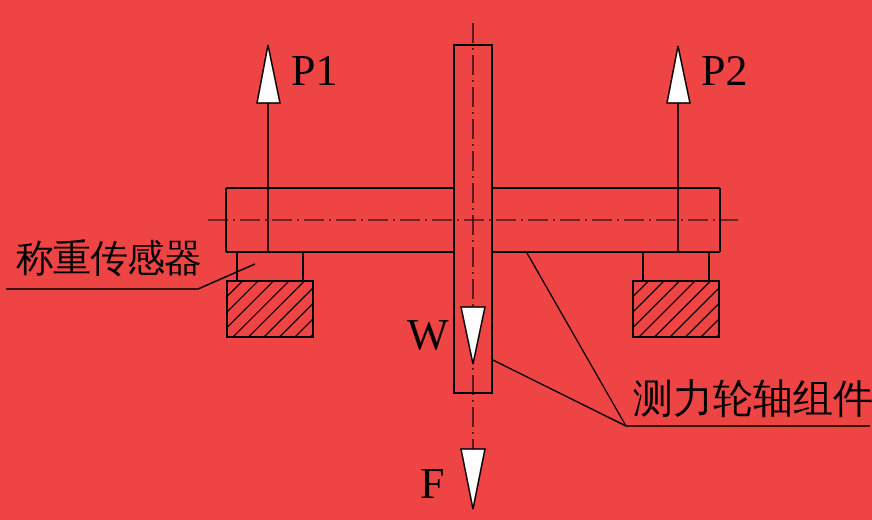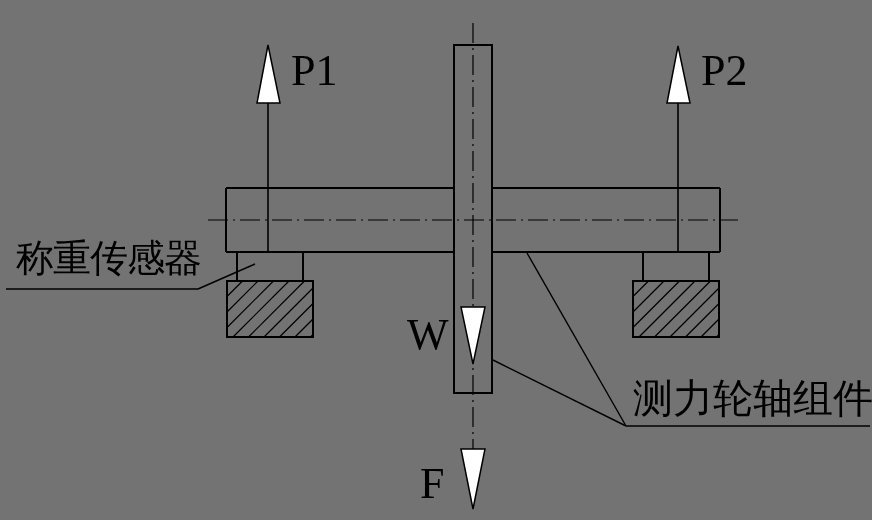--- a/index.html
+++ b/index.html
@@ -4,21 +4,21 @@
 <style>
   html, body {
     margin: 0;
     padding: 0;
     background: #ffffff;
   }
   .stage {
     position: relative;
     width: 872px;
     height: 520px;
-    background: #737373;
+    background: #ef4444;
     overflow: hidden;
   }
   svg { display: block; }
   .outline   { stroke: #000; stroke-width: 2;   fill: none; }
   .thin      { stroke: #000; stroke-width: 1.4; fill: none; }
   .centerline{ stroke: #000; stroke-width: 1.2; fill: none; stroke-dasharray: 20 5 2 5; }
   .arrowhead { stroke: #000; stroke-width: 1.5; fill: #ffffff; }
   .stem      { stroke: #000; stroke-width: 1.6; fill: none; }
   .hatchgrp  { stroke: #000; stroke-width: 1.2; }
   .latin {

